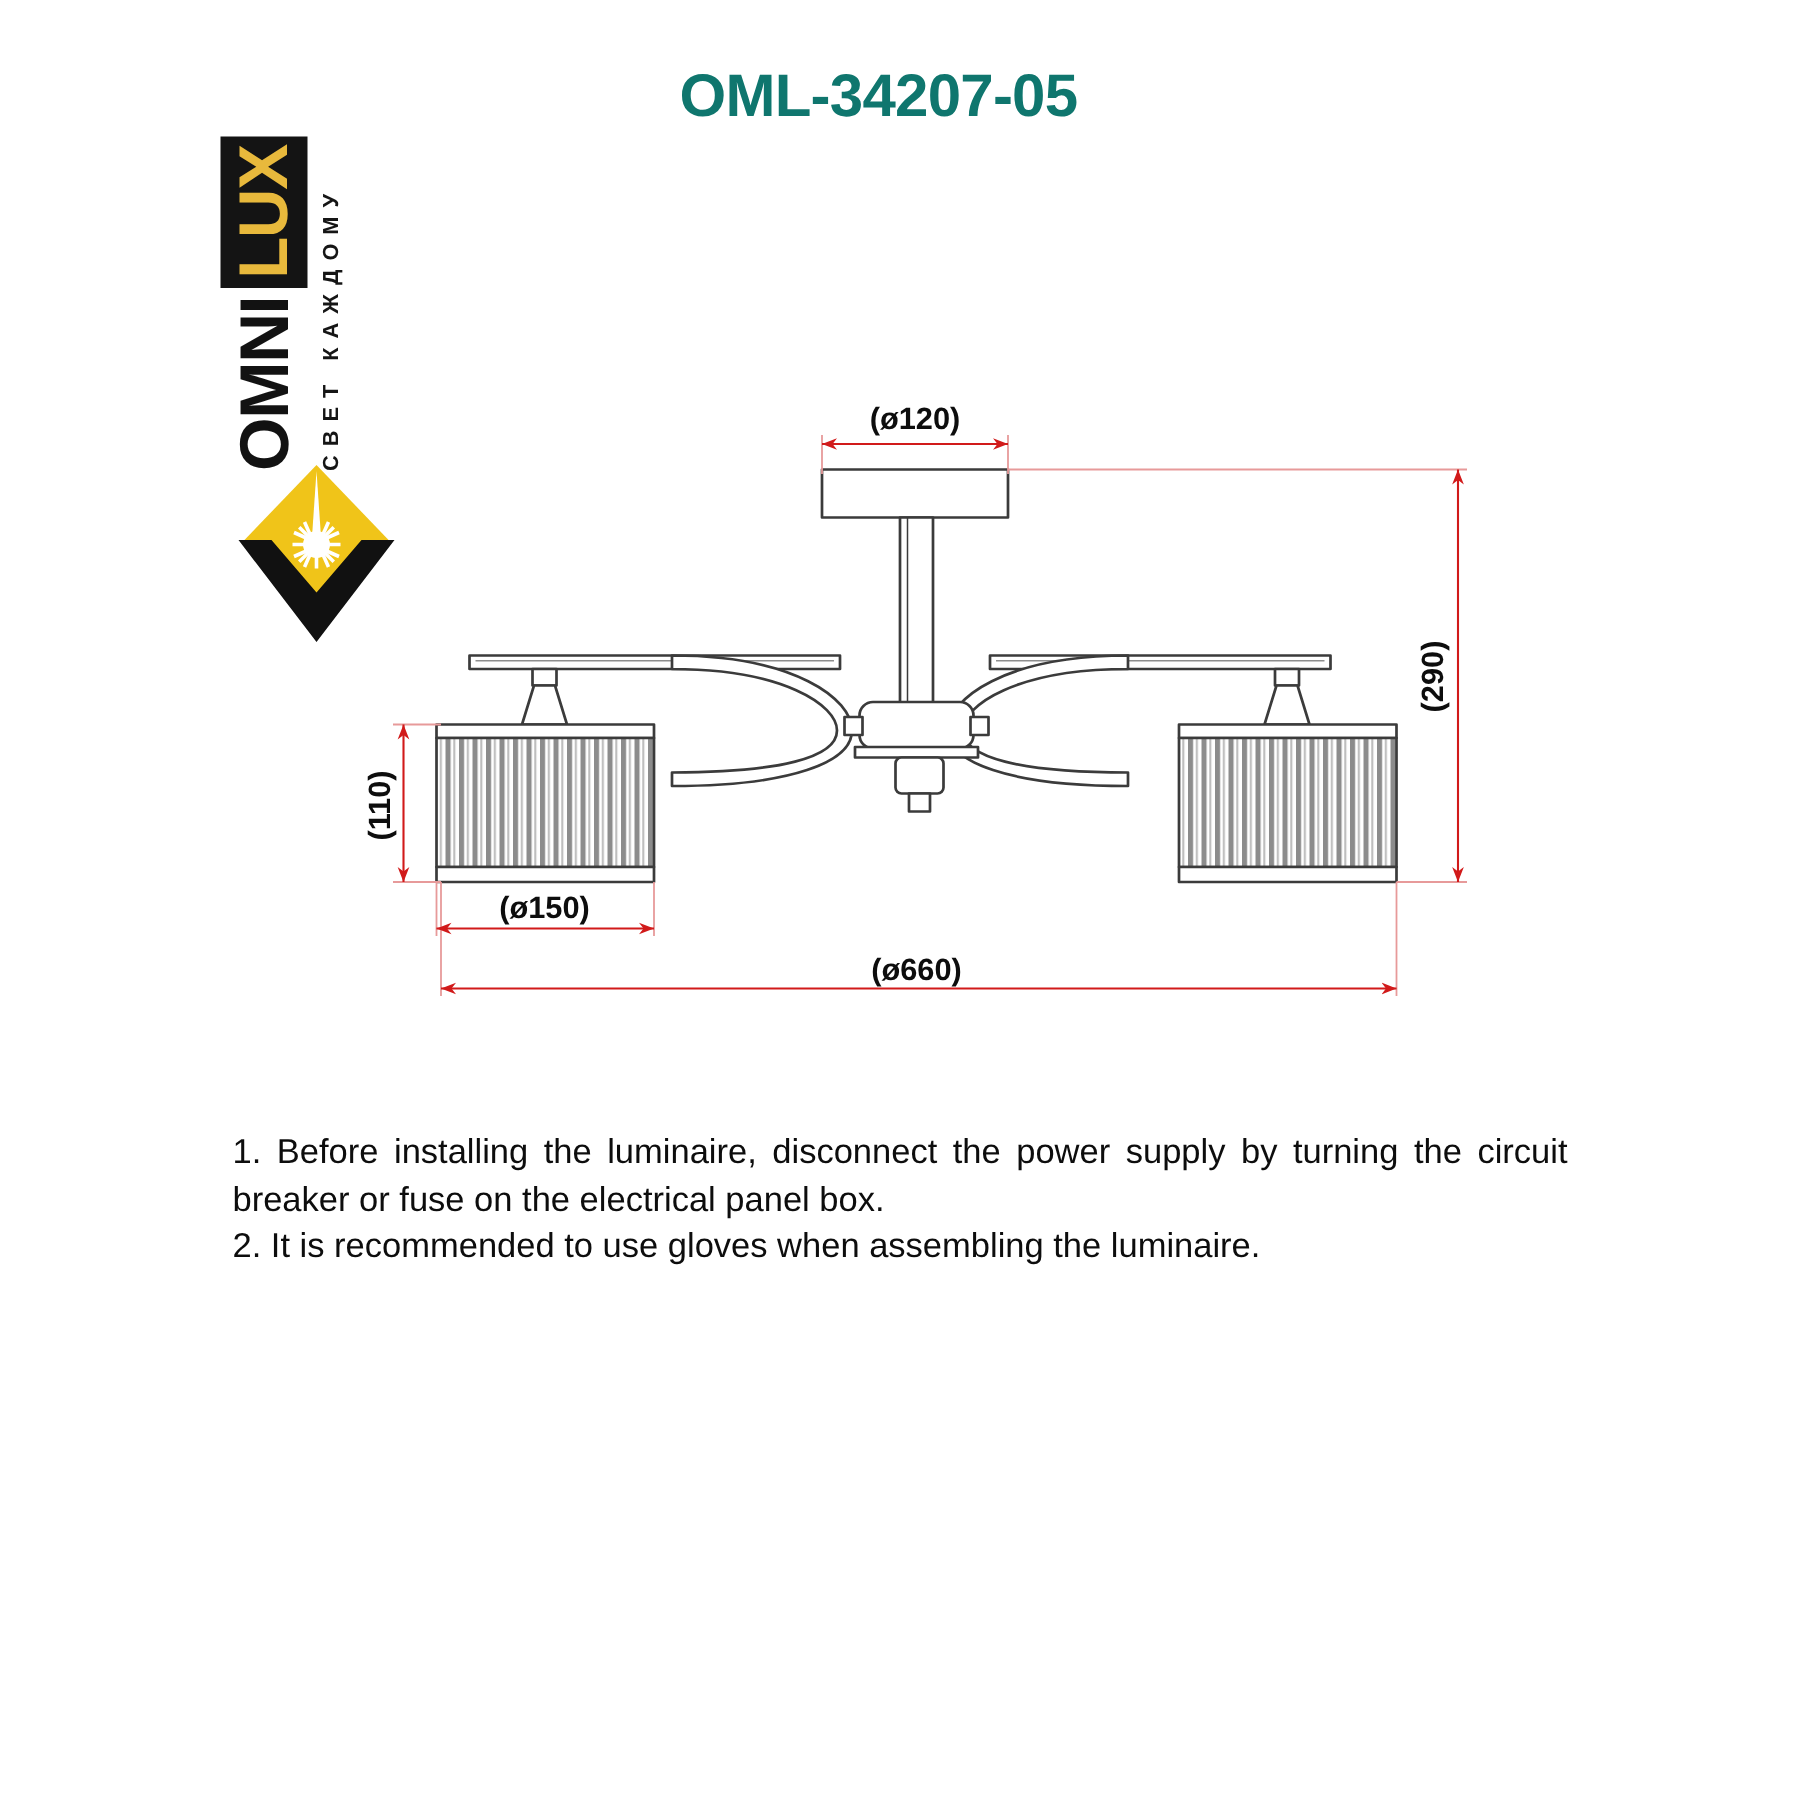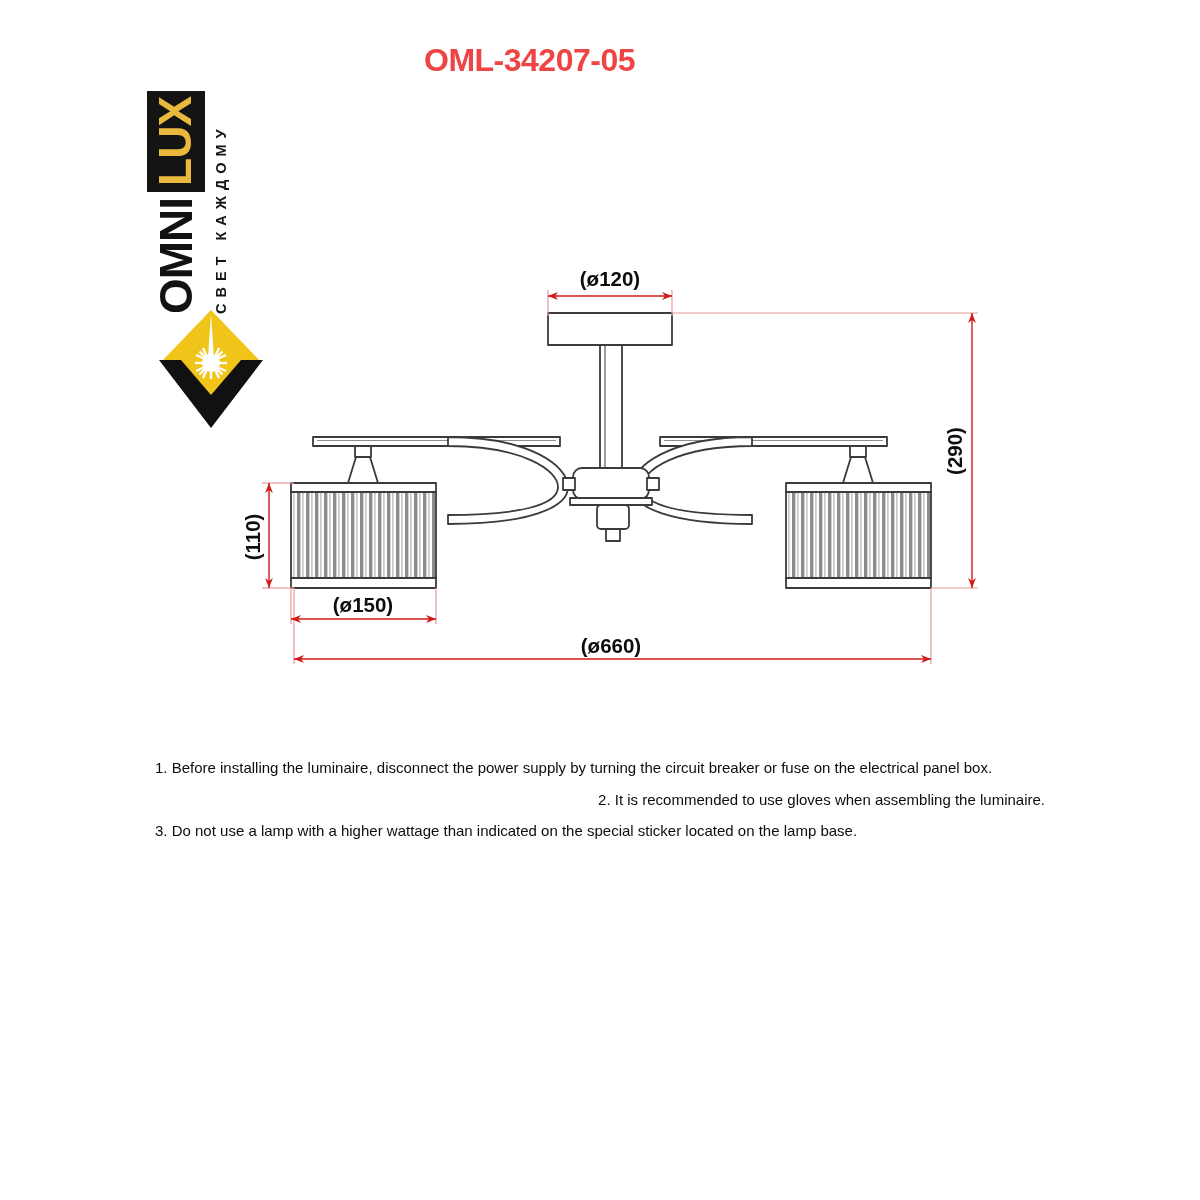--- a/index.html
+++ b/index.html
@@ -76,53 +76,53 @@
     position: absolute;
     left: 8px;
     top: 292px;
     width: 110px;
     height: 125px;
   }
 
   
   #product-title {
     position: absolute;
-    left: 424px;
+    left: 453px;
     top: 42px;
-    font-size: 32px;
+    font-size: 40px;
     font-weight: bold;
     letter-spacing: -0.5px;
-    color: #ef4444;
+    color: #0f766e;
   }
 
   
   #drawing {
     position: absolute;
     left: 0;
     top: 0;
     width: 1200px;
     height: 720px;
   }
 
   
   #instructions {
     position: absolute;
     left: 155px;
     top: 752px;
     width: 890px;
-    font-size: 15px;
+    font-size: 23px;
     line-height: 31.5px;
     color: #0d0d0d;
   }
   #instructions p {
     margin: 0;
     text-align: justify;
     text-justify: inter-word;
   }
-  #instructions p.nojust { text-align: right; }
+  #instructions p.nojust { text-align: left; }
 </style>
 </head>
 <body>
 
 <div id="logo-block">
   <div id="logo-mark">
     <svg width="110" height="125" viewBox="0 0 110 125">
       <polygon points="55,4 104,55 55,106 6,55" fill="#f0c419"></polygon>
       <g fill="#ffffff">
         <polygon points="55,8 58,52 55,60 52,52"></polygon>
@@ -249,14 +249,13 @@
     <text x="0" y="0" text-anchor="middle" transform="translate(962,451) rotate(-90)">(290)</text>
     <text x="0" y="0" text-anchor="middle" transform="translate(260,537) rotate(-90)">(110)</text>
     <text x="363" y="612" text-anchor="middle">(ø150)</text>
     <text x="611" y="653" text-anchor="middle">(ø660)</text>
   </g>
 </svg>
 
 <div id="instructions">
   <p>1. Before installing the luminaire, disconnect the power supply by turning the circuit breaker or fuse on the electrical panel box.</p>
   <p class="nojust">2. It is recommended to use gloves when assembling the luminaire.</p>
-  <p>3. Do not use a lamp with a higher wattage than indicated on the special sticker located on the lamp base.</p>
 </div>
 
 </body></html>

